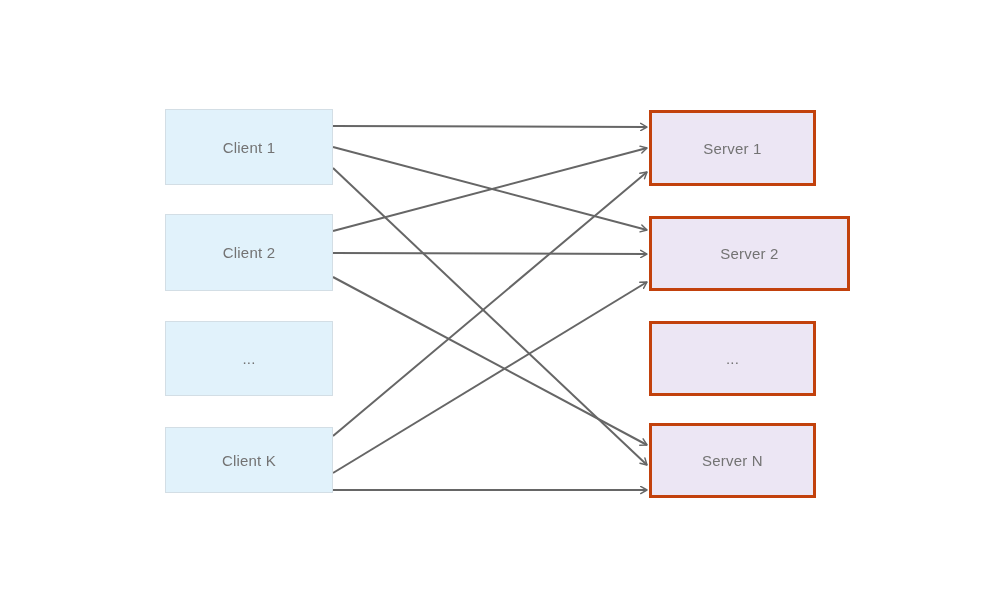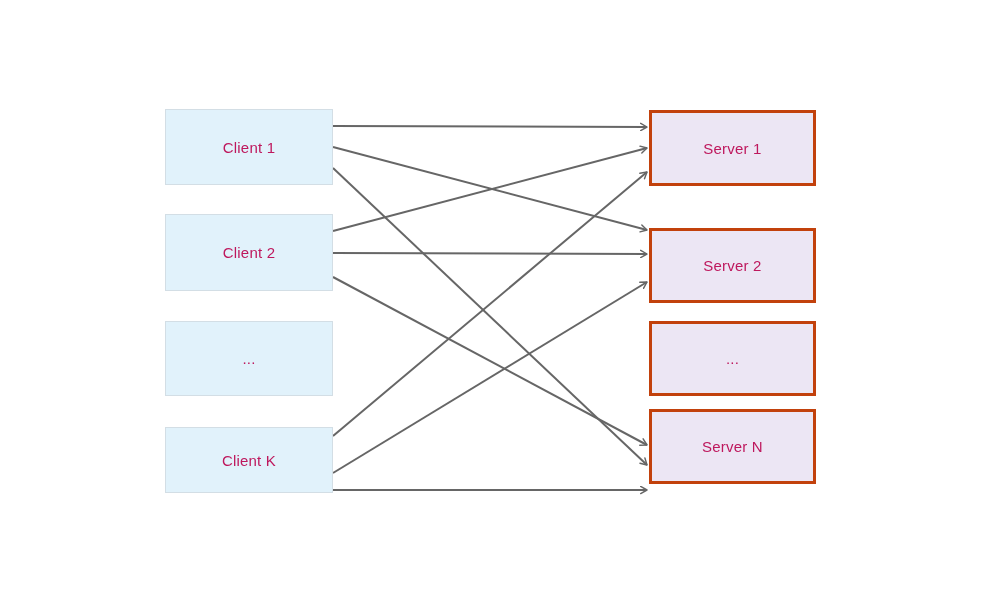--- a/index.html
+++ b/index.html
@@ -22,21 +22,21 @@
     width: 981px;
     height: 613px;
   }
   .node {
     position: absolute;
     box-sizing: border-box;
     display: flex;
     align-items: center;
     justify-content: center;
     font-size: 15px;
-    color: #be185d;
+    color: #737373;
     letter-spacing: 0.2px;
     text-align: center;
   }
   .node.client {
     background: #e1f2fb;
     border: 1px solid #d3dee5;
   }
   .node.server {
     background: #ece6f4;
     border: 3px solid #c2410c;
@@ -75,23 +75,23 @@
   <div class="node client" id="node-client-ellipsis" style="left: 165px; top: 321px; width: 168px; height: 75px;">
     <span>...</span>
   </div>
   <div class="node client" id="node-client-k" style="left: 165px; top: 427px; width: 168px; height: 66px;">
     <span>Client K</span>
   </div>
 
   <div class="node server" id="node-server-1" style="left: 649px; top: 110px; width: 167px; height: 76px;">
     <span>Server 1</span>
   </div>
-  <div class="node server" id="node-server-2" style="left: 649px; top: 228px; width: 167px; height: 75px;">
+  <div class="node server" id="node-server-2" style="left: 649px; top: 216px; width: 201px; height: 75px;">
     <span>Server 2</span>
   </div>
   <div class="node server" id="node-server-ellipsis" style="left: 649px; top: 321px; width: 167px; height: 75px;">
     <span>...</span>
   </div>
-  <div class="node server" id="node-server-n" style="left: 649px; top: 409px; width: 167px; height: 75px;">
+  <div class="node server" id="node-server-n" style="left: 649px; top: 423px; width: 167px; height: 75px;">
     <span>Server N</span>
   </div>
 
 </div>
 
 </body></html>

